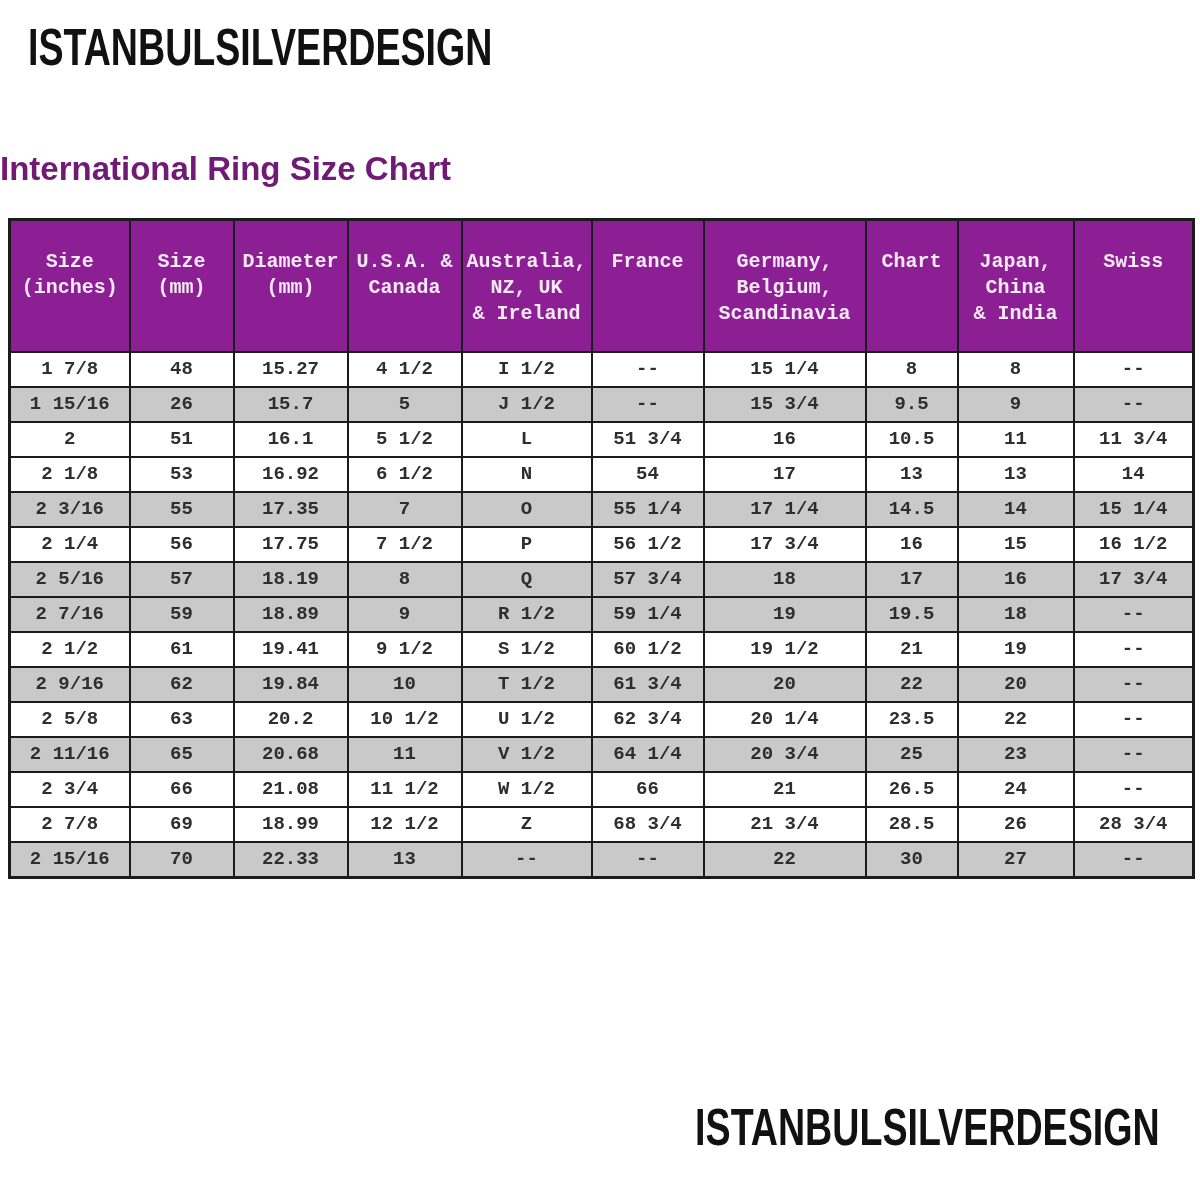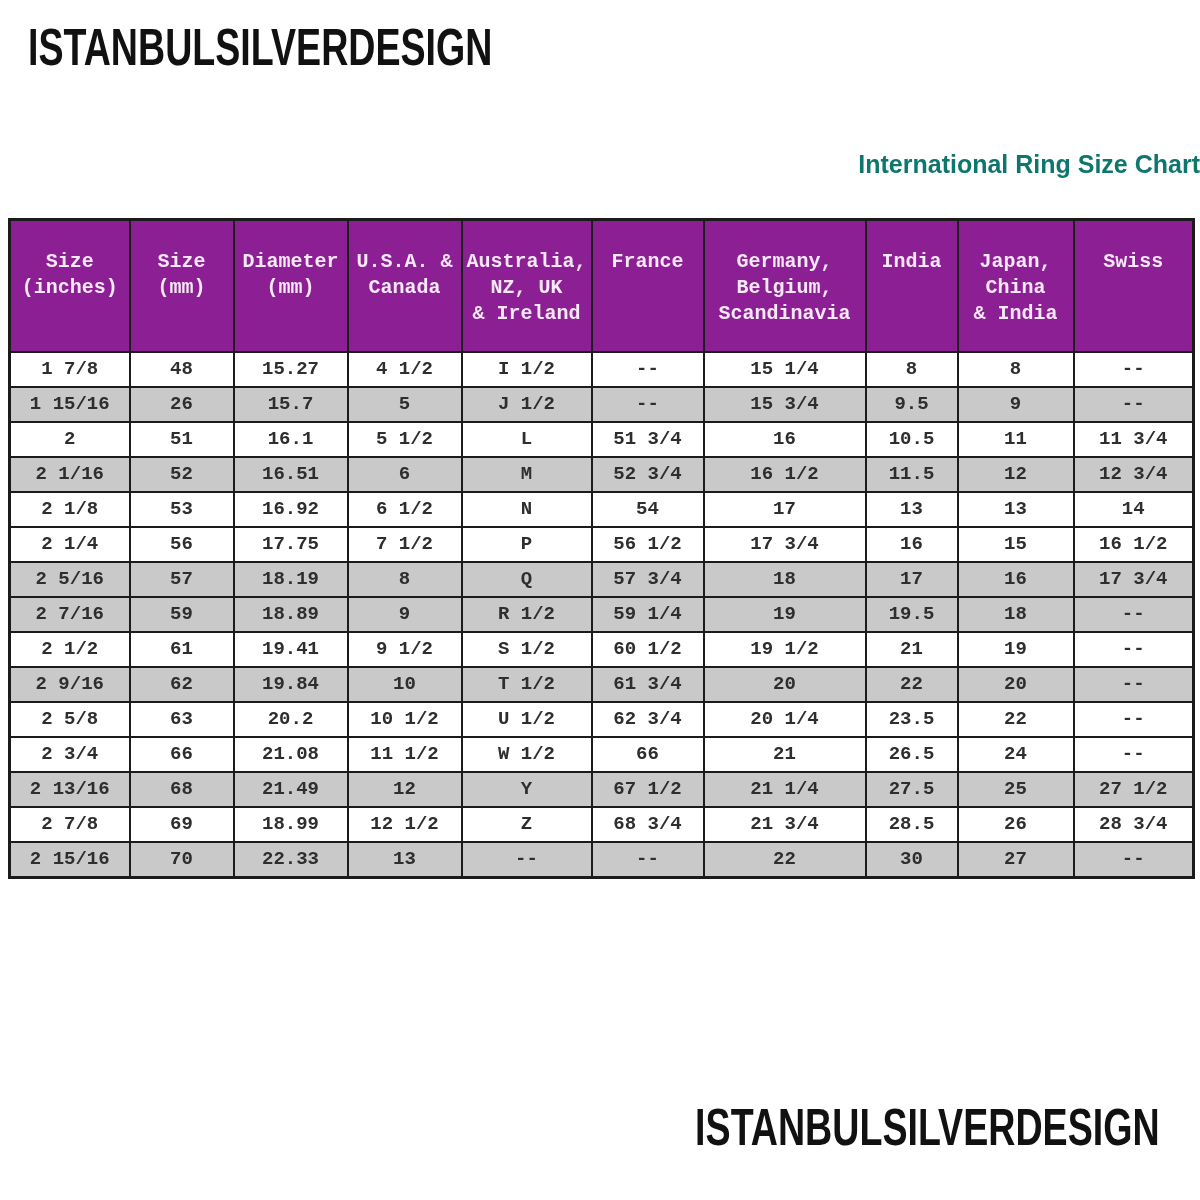--- a/index.html
+++ b/index.html
@@ -33,24 +33,24 @@
     right: 40px;
     top: 1096px;
     transform: scaleX(0.80) scaleY(1.12);
     transform-origin: right top;
   }
   .chart-title {
     position: absolute;
     left: 0;
     right: 0;
     top: 150px;
-    text-align: right;
+    text-align: left;
     font-weight: 700;
-    font-size: 25px;
-    color: #0f766e;
+    font-size: 33px;
+    color: #701a75;
   }
   table.ring-table {
     position: absolute;
     left: 8px;
     top: 218px;
     width: 1184px;
     border-collapse: collapse;
     table-layout: fixed;
     font-family: Liberation Mono, monospace;
   }
@@ -120,21 +120,21 @@
 (mm)</th>
         <th>U.S.A. &amp;
 Canada</th>
         <th>Australia,
 NZ, UK
 &amp; Ireland</th>
         <th>France</th>
         <th>Germany,
 Belgium,
 Scandinavia</th>
-        <th>India</th>
+        <th>Chart</th>
         <th>Japan,
 China
 &amp; India</th>
         <th>Swiss</th>
       </tr>
     </thead>
     <tbody>
         <tr>
           <td>1  7/8</td>
           <td>48</td>
@@ -164,44 +164,44 @@
           <td>51</td>
           <td>16.1</td>
           <td>5 1/2</td>
           <td>L</td>
           <td>51 3/4</td>
           <td>16</td>
           <td>10.5</td>
           <td>11</td>
           <td>11 3/4</td>
         </tr>
-        <tr class="alt">
-          <td>2  1/16</td>
-          <td>52</td>
-          <td>16.51</td>
-          <td>6</td>
-          <td>M</td>
-          <td>52 3/4</td>
-          <td>16 1/2</td>
-          <td>11.5</td>
-          <td>12</td>
-          <td>12 3/4</td>
-        </tr>
         <tr>
           <td>2  1/8</td>
           <td>53</td>
           <td>16.92</td>
           <td>6 1/2</td>
           <td>N</td>
           <td>54</td>
           <td>17</td>
           <td>13</td>
           <td>13</td>
           <td>14</td>
         </tr>
+        <tr class="alt">
+          <td>2  3/16</td>
+          <td>55</td>
+          <td>17.35</td>
+          <td>7</td>
+          <td>O</td>
+          <td>55 1/4</td>
+          <td>17 1/4</td>
+          <td>14.5</td>
+          <td>14</td>
+          <td>15 1/4</td>
+        </tr>
         <tr>
           <td>2  1/4</td>
           <td>56</td>
           <td>17.75</td>
           <td>7 1/2</td>
           <td>P</td>
           <td>56 1/2</td>
           <td>17 3/4</td>
           <td>16</td>
           <td>15</td>
@@ -260,43 +260,43 @@
           <td>63</td>
           <td>20.2</td>
           <td>10 1/2</td>
           <td>U 1/2</td>
           <td>62 3/4</td>
           <td>20 1/4</td>
           <td>23.5</td>
           <td>22</td>
           <td>--</td>
         </tr>
+        <tr class="alt">
+          <td>2 11/16</td>
+          <td>65</td>
+          <td>20.68</td>
+          <td>11</td>
+          <td>V 1/2</td>
+          <td>64 1/4</td>
+          <td>20 3/4</td>
+          <td>25</td>
+          <td>23</td>
+          <td>--</td>
+        </tr>
         <tr>
           <td>2  3/4</td>
           <td>66</td>
           <td>21.08</td>
           <td>11 1/2</td>
           <td>W 1/2</td>
           <td>66</td>
           <td>21</td>
           <td>26.5</td>
           <td>24</td>
           <td>--</td>
-        </tr>
-        <tr class="alt">
-          <td>2 13/16</td>
-          <td>68</td>
-          <td>21.49</td>
-          <td>12</td>
-          <td>Y</td>
-          <td>67 1/2</td>
-          <td>21 1/4</td>
-          <td>27.5</td>
-          <td>25</td>
-          <td>27 1/2</td>
         </tr>
         <tr>
           <td>2  7/8</td>
           <td>69</td>
           <td>18.99</td>
           <td>12 1/2</td>
           <td>Z</td>
           <td>68 3/4</td>
           <td>21 3/4</td>
           <td>28.5</td>

